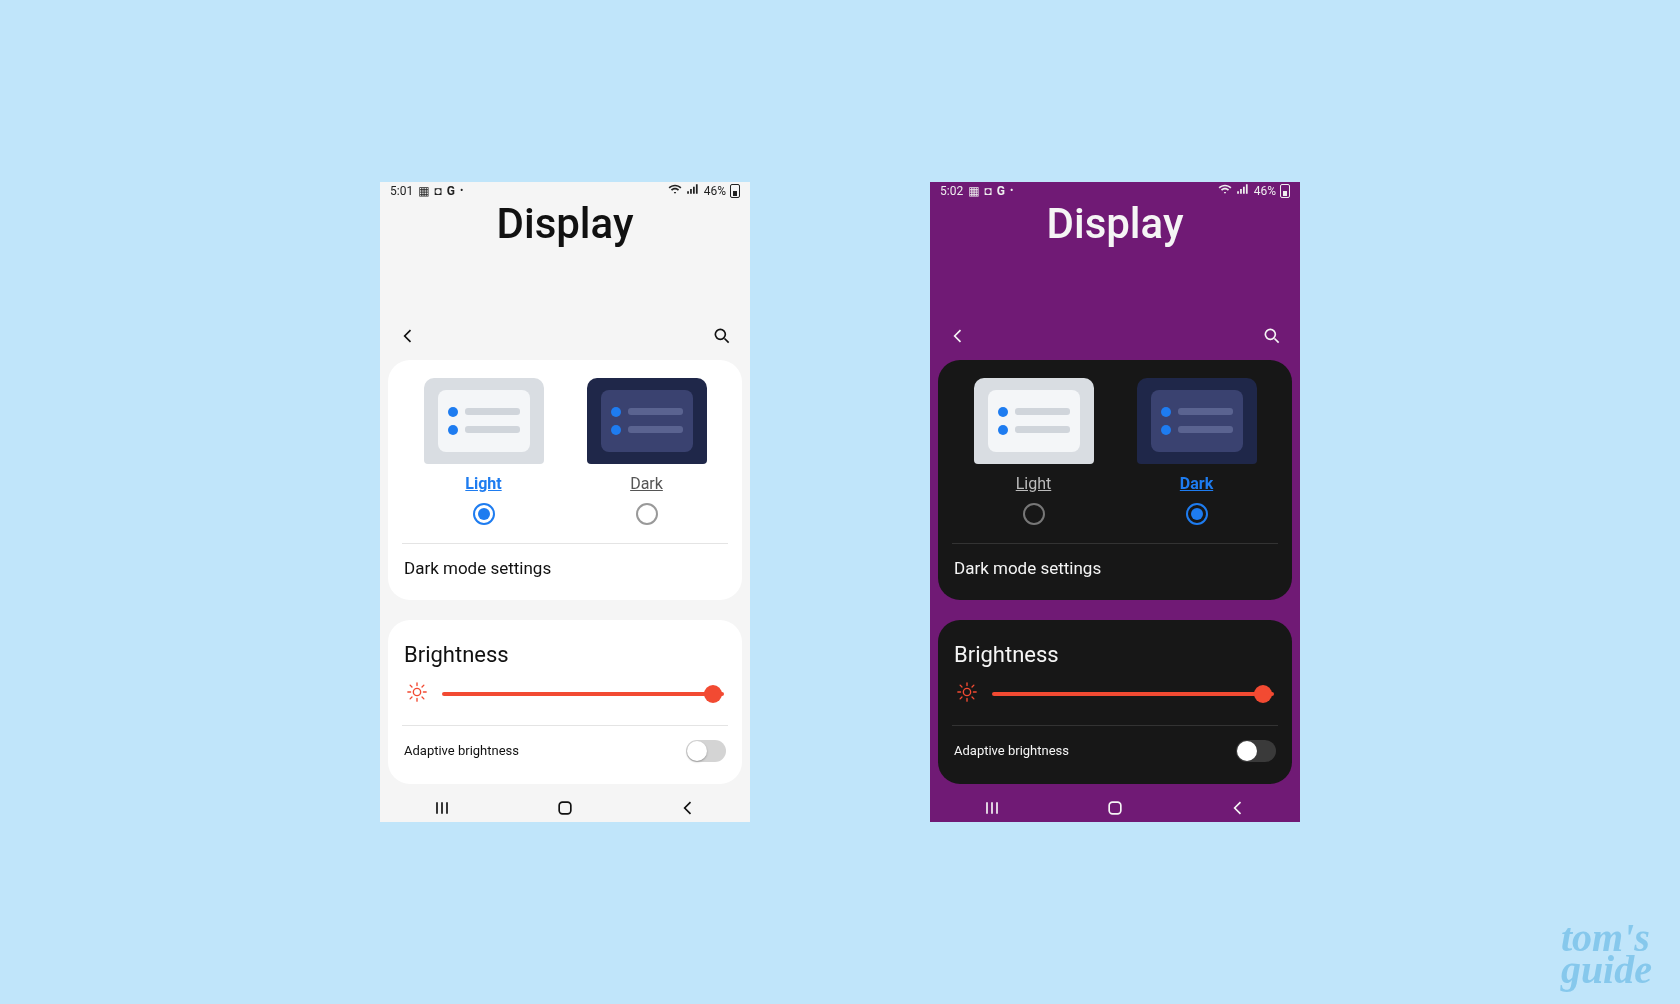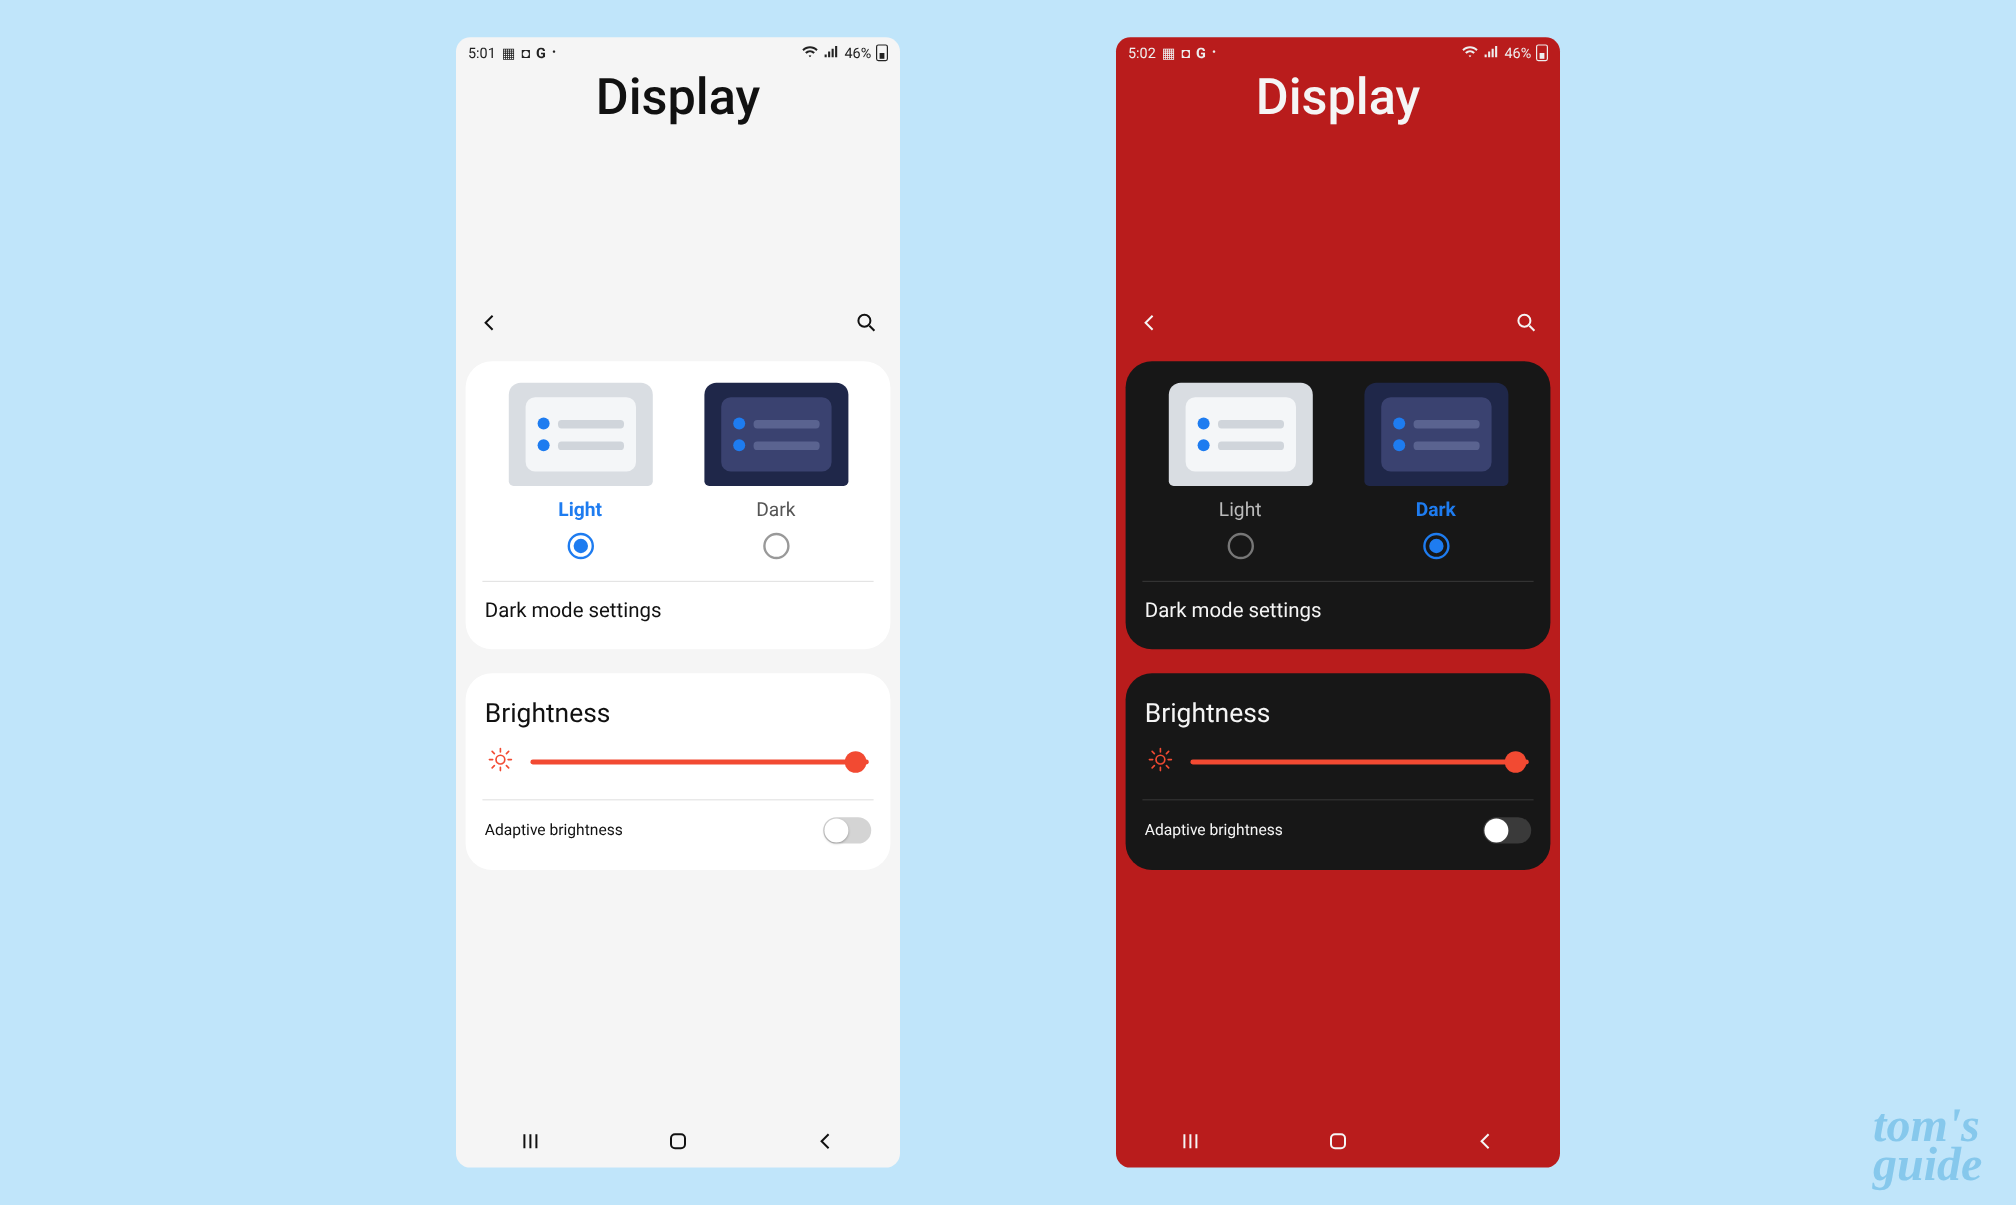--- a/index.html
+++ b/index.html
@@ -16,29 +16,29 @@
   .stage {
     width: 100%;
     height: 100%;
     display: flex;
     justify-content: center;
     align-items: center;
     gap: 180px;
   }
   .phone {
     width: 370px;
-    height: 942px;
-    border-radius: 12px;
+    height: 640px;
+    border-radius: 0;
     overflow: hidden;
     display: flex;
     flex-direction: column;
     position: relative;
   }
   .phone.light { background: #f5f5f5; color: #111; }
-  .phone.dark  { background: #b91c1c; color: #f5f5f5; }
+  .phone.dark  { background: #701a75; color: #f5f5f5; }
 
   
   .status {
     height: 26px;
     padding: 0 10px;
     display: flex;
     justify-content: space-between;
     align-items: center;
     font-size: 12px;
   }
@@ -109,21 +109,21 @@
     display:flex; flex-direction:column; justify-content:center; gap:8px; padding:0 10px;
   }
   .thumb.light-th .thumb-inner { background:#f4f6f8; }
   .thumb.dark-th  .thumb-inner { background:#3a4270; }
   .thumb-line { display:flex; align-items:center; gap:7px; }
   .thumb-dot { width:10px; height:10px; border-radius:50%; background:#1e7cf0; }
   .thumb-bar { flex:1; height:7px; border-radius:3px; }
   .thumb.light-th .thumb-bar { background:#d0d5db; }
   .thumb.dark-th  .thumb-bar { background:#5a6390; }
 
-  .theme-label { font-size:16px; }
+  .theme-label { font-size:16px;text-decoration:underline; }
   .theme-label.sel { color:#1e7cf0; font-weight:700; }
   .phone.light .theme-label.unsel { color:#555; }
   .phone.dark  .theme-label.unsel { color:#bbb; }
 
   .radio {
     width:22px; height:22px; border-radius:50%;
     display:flex; align-items:center; justify-content:center;
   }
   .radio.sel { border:2px solid #1e7cf0; }
   .radio.sel::after { content:''; width:12px; height:12px; border-radius:50%; background:#1e7cf0; }

